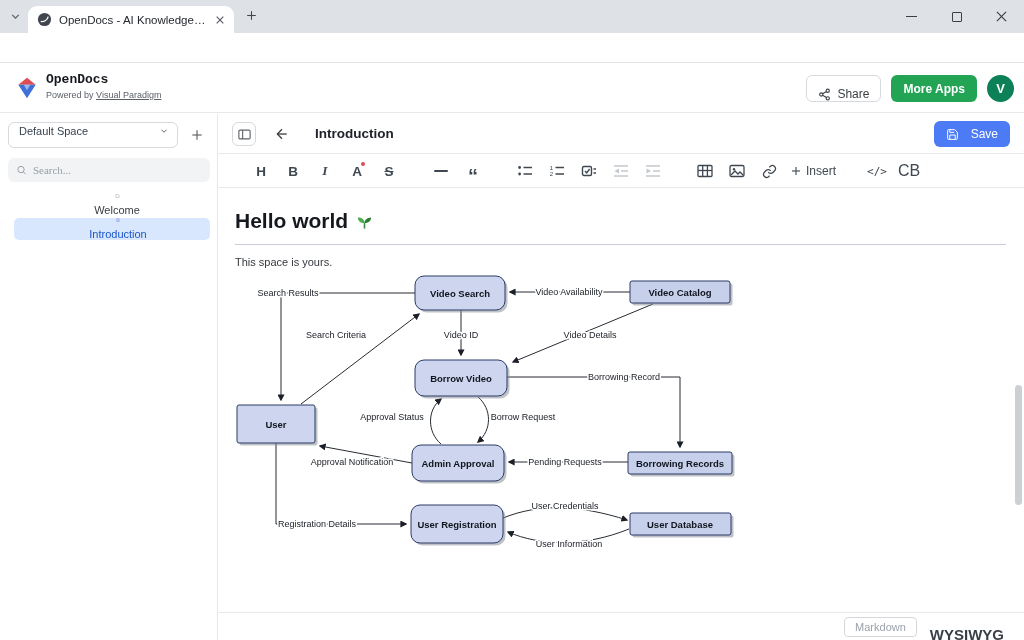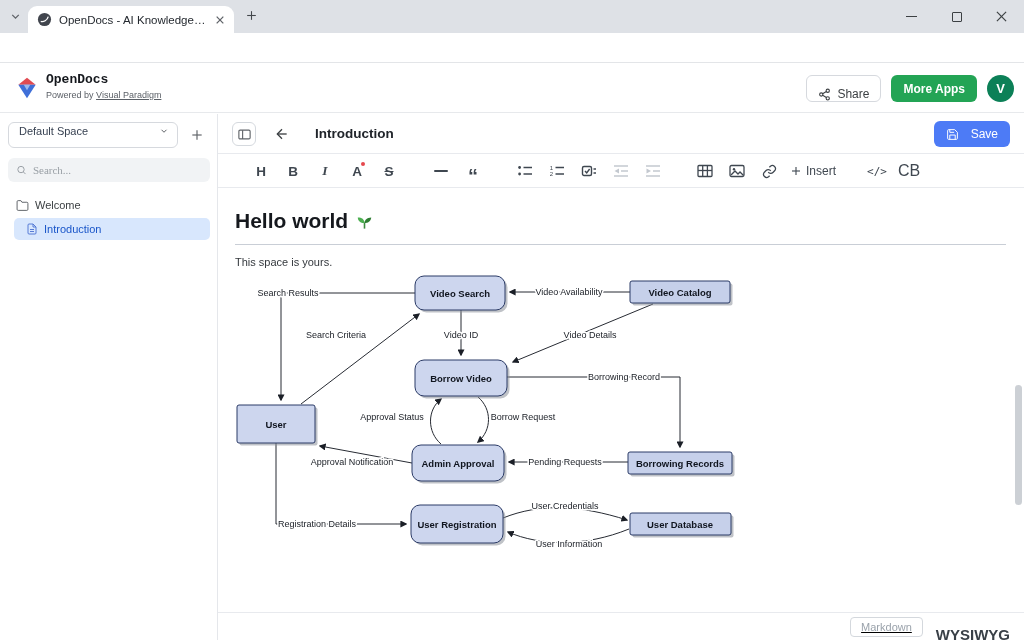--- a/index.html
+++ b/index.html
@@ -37,21 +37,21 @@
   .v-avatar { width: 27px; height: 27px; border-radius: 50%; background: #0c8057; color: #fff; font-size: 13px; font-weight: bold; display: flex; align-items: center; justify-content: center; cursor: pointer; }
 
   
   .sidebar { position: absolute; top: 114px; left: 0; width: 218px; height: 526px; background: #fff; border-right: 1px solid #e5e7eb; }
   .space-select { position: absolute; left: 8px; top: 8px; width: 170px; height: 26px; border: 1px solid #d6d9de; border-radius: 6px; display: flex; align-items: center; justify-content: space-between; padding: 0 8px 8px 10px; font-size: 11px; color: #374151; cursor: pointer; }
   .space-plus { position: absolute; left: 184px; top: 8px; width: 26px; height: 26px; display: flex; align-items: center; justify-content: center; color: #5f6368; cursor: pointer; }
   .side-search { position: absolute; left: 8px; top: 44px; width: 202px; height: 24px; background: #f1f3f5; border-radius: 6px; display: flex; align-items: center; gap: 6px; padding: 0 8px; }
   .side-search input { border: none; outline: none; background: transparent; font-size: 11px; color: #374151; width: 100%; font-family: Liberation Serif, serif; }
   .side-search input::placeholder { color: #9aa0a6; }
   .tree { position: absolute; left: 0; top: 80px; width: 218px; }
-  .tree-row { display: flex; align-items: center; gap: 6px; height: 22px; padding-left: 16px; font-size: 11px; color: #3c4043; cursor: pointer; margin-bottom: 2px; }
+  .tree-row { display: flex; align-items: center; gap: 6px; height: 22px; padding-left: 16px; font-size: 11px; color: #3c4043; cursor: pointer; margin-bottom: 2px; flex-direction: column; }
   .tree-row.selected { margin-left: 14px; margin-right: 8px; padding-left: 12px; background: #d8e7fd; border-radius: 5px; color: #1a56c9; }
 
   
   .mainbar { position: absolute; left: 218px; top: 114px; width: 806px; height: 40px; background: #fff; border-bottom: 1px solid #e8eaee; }
   .toggle-btn { position: absolute; left: 14px; top: 8px; width: 24px; height: 24px; border: 1px solid #d5d9de; border-radius: 6px; color: #5f6368; display: flex; align-items: center; justify-content: center; cursor: pointer; }
   .doc-back { position: absolute; left: 52px; top: 8px; width: 24px; height: 24px; color: #3c4043; display: flex; align-items: center; justify-content: center; cursor: pointer; }
   .doc-title { position: absolute; left: 97px; top: 0; line-height: 40px; font-size: 13.5px; font-weight: bold; color: #20242a; }
   .save-btn { position: absolute; right: 14px; top: 7px; height: 26px; padding: 0 12px; display: flex; align-items: center; gap: 12px; background: #4d7bf6; border-radius: 6px; color: #fff; font-size: 12px; cursor: pointer; }
 
   
@@ -78,21 +78,21 @@
   .nlbl { font: bold 9.5px "Liberation Sans", sans-serif; fill: #10151f; text-anchor: middle; }
   .flbl { font: 9px "Liberation Sans", sans-serif; fill: #20242b; text-anchor: middle; paint-order: stroke; stroke: #ffffff; stroke-width: 3px; stroke-linejoin: round; }
   .olnum { font: 6px "Liberation Sans", sans-serif; fill: currentColor; stroke: none; }
   .edge { stroke: #272b33; stroke-width: 1; fill: none; marker-end: url(#arrow); }
   .proc { fill: #cdd6ee; stroke: #2a3a66; }
   .store { fill: #c6d0ea; stroke: #2a3a66; }
   .nshadow { fill: #8b9099; opacity: .55; }
   .scroll-thumb { position: absolute; right: 2px; top: 196px; width: 7px; height: 120px; background: #ccd0d5; border-radius: 4px; cursor: pointer; }
 
   
-  .statusbar { position: absolute; left: 218px; top: 612px; width: 806px; height: 28px; background: #fff; border-top: 1px solid #e8eaee; display: flex; align-items: center; justify-content: flex-end; gap: 13px; padding-right: 14px; text-decoration: underline; }
+  .statusbar { position: absolute; left: 218px; top: 612px; width: 806px; height: 28px; background: #fff; border-top: 1px solid #e8eaee; display: flex; align-items: center; justify-content: flex-end; gap: 13px; padding-right: 20px; }
   .md-btn { border: 1px solid #d4d8dd; color: #9aa2ab; border-radius: 4px; font-size: 11px; padding: 3px 10px; cursor: pointer; }
   .wysiwyg-lbl { font-size: 15px; font-weight: bold; color: #394047; cursor: pointer; margin-top: 16px; }
 
   svg { display: block; }
 </style>
 </head>
 <body>
 
 <div id="stage">
 

